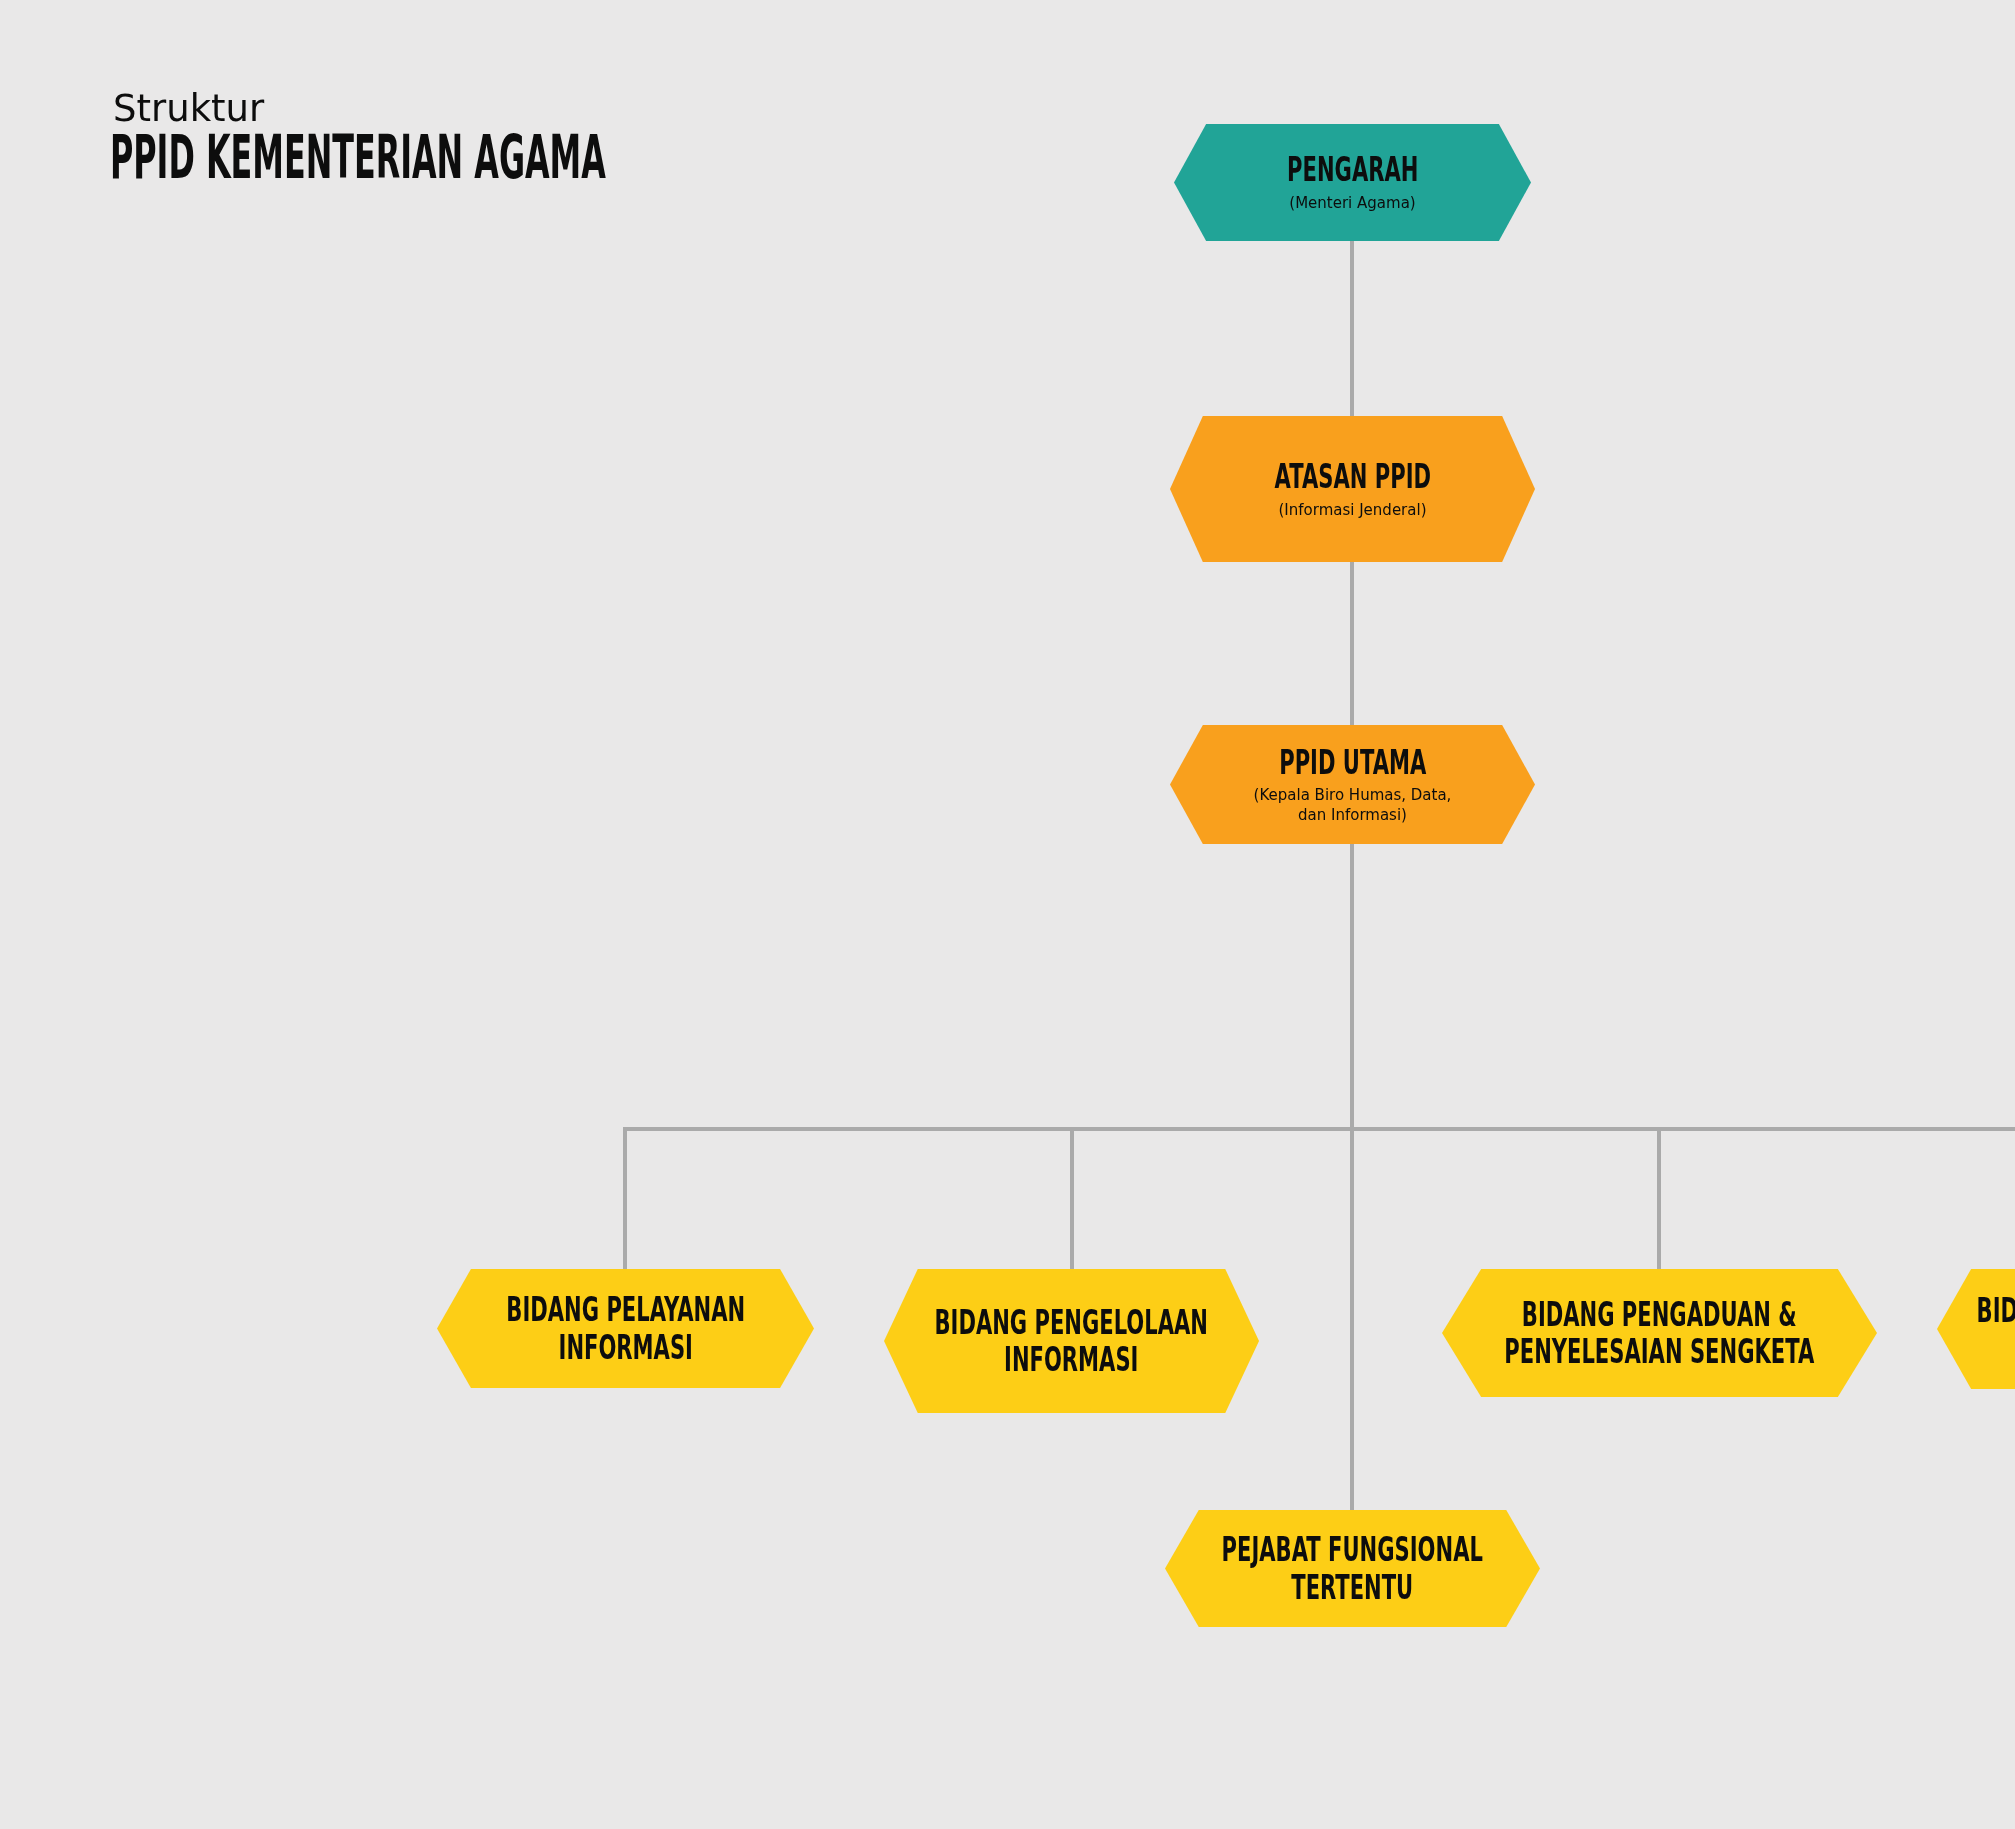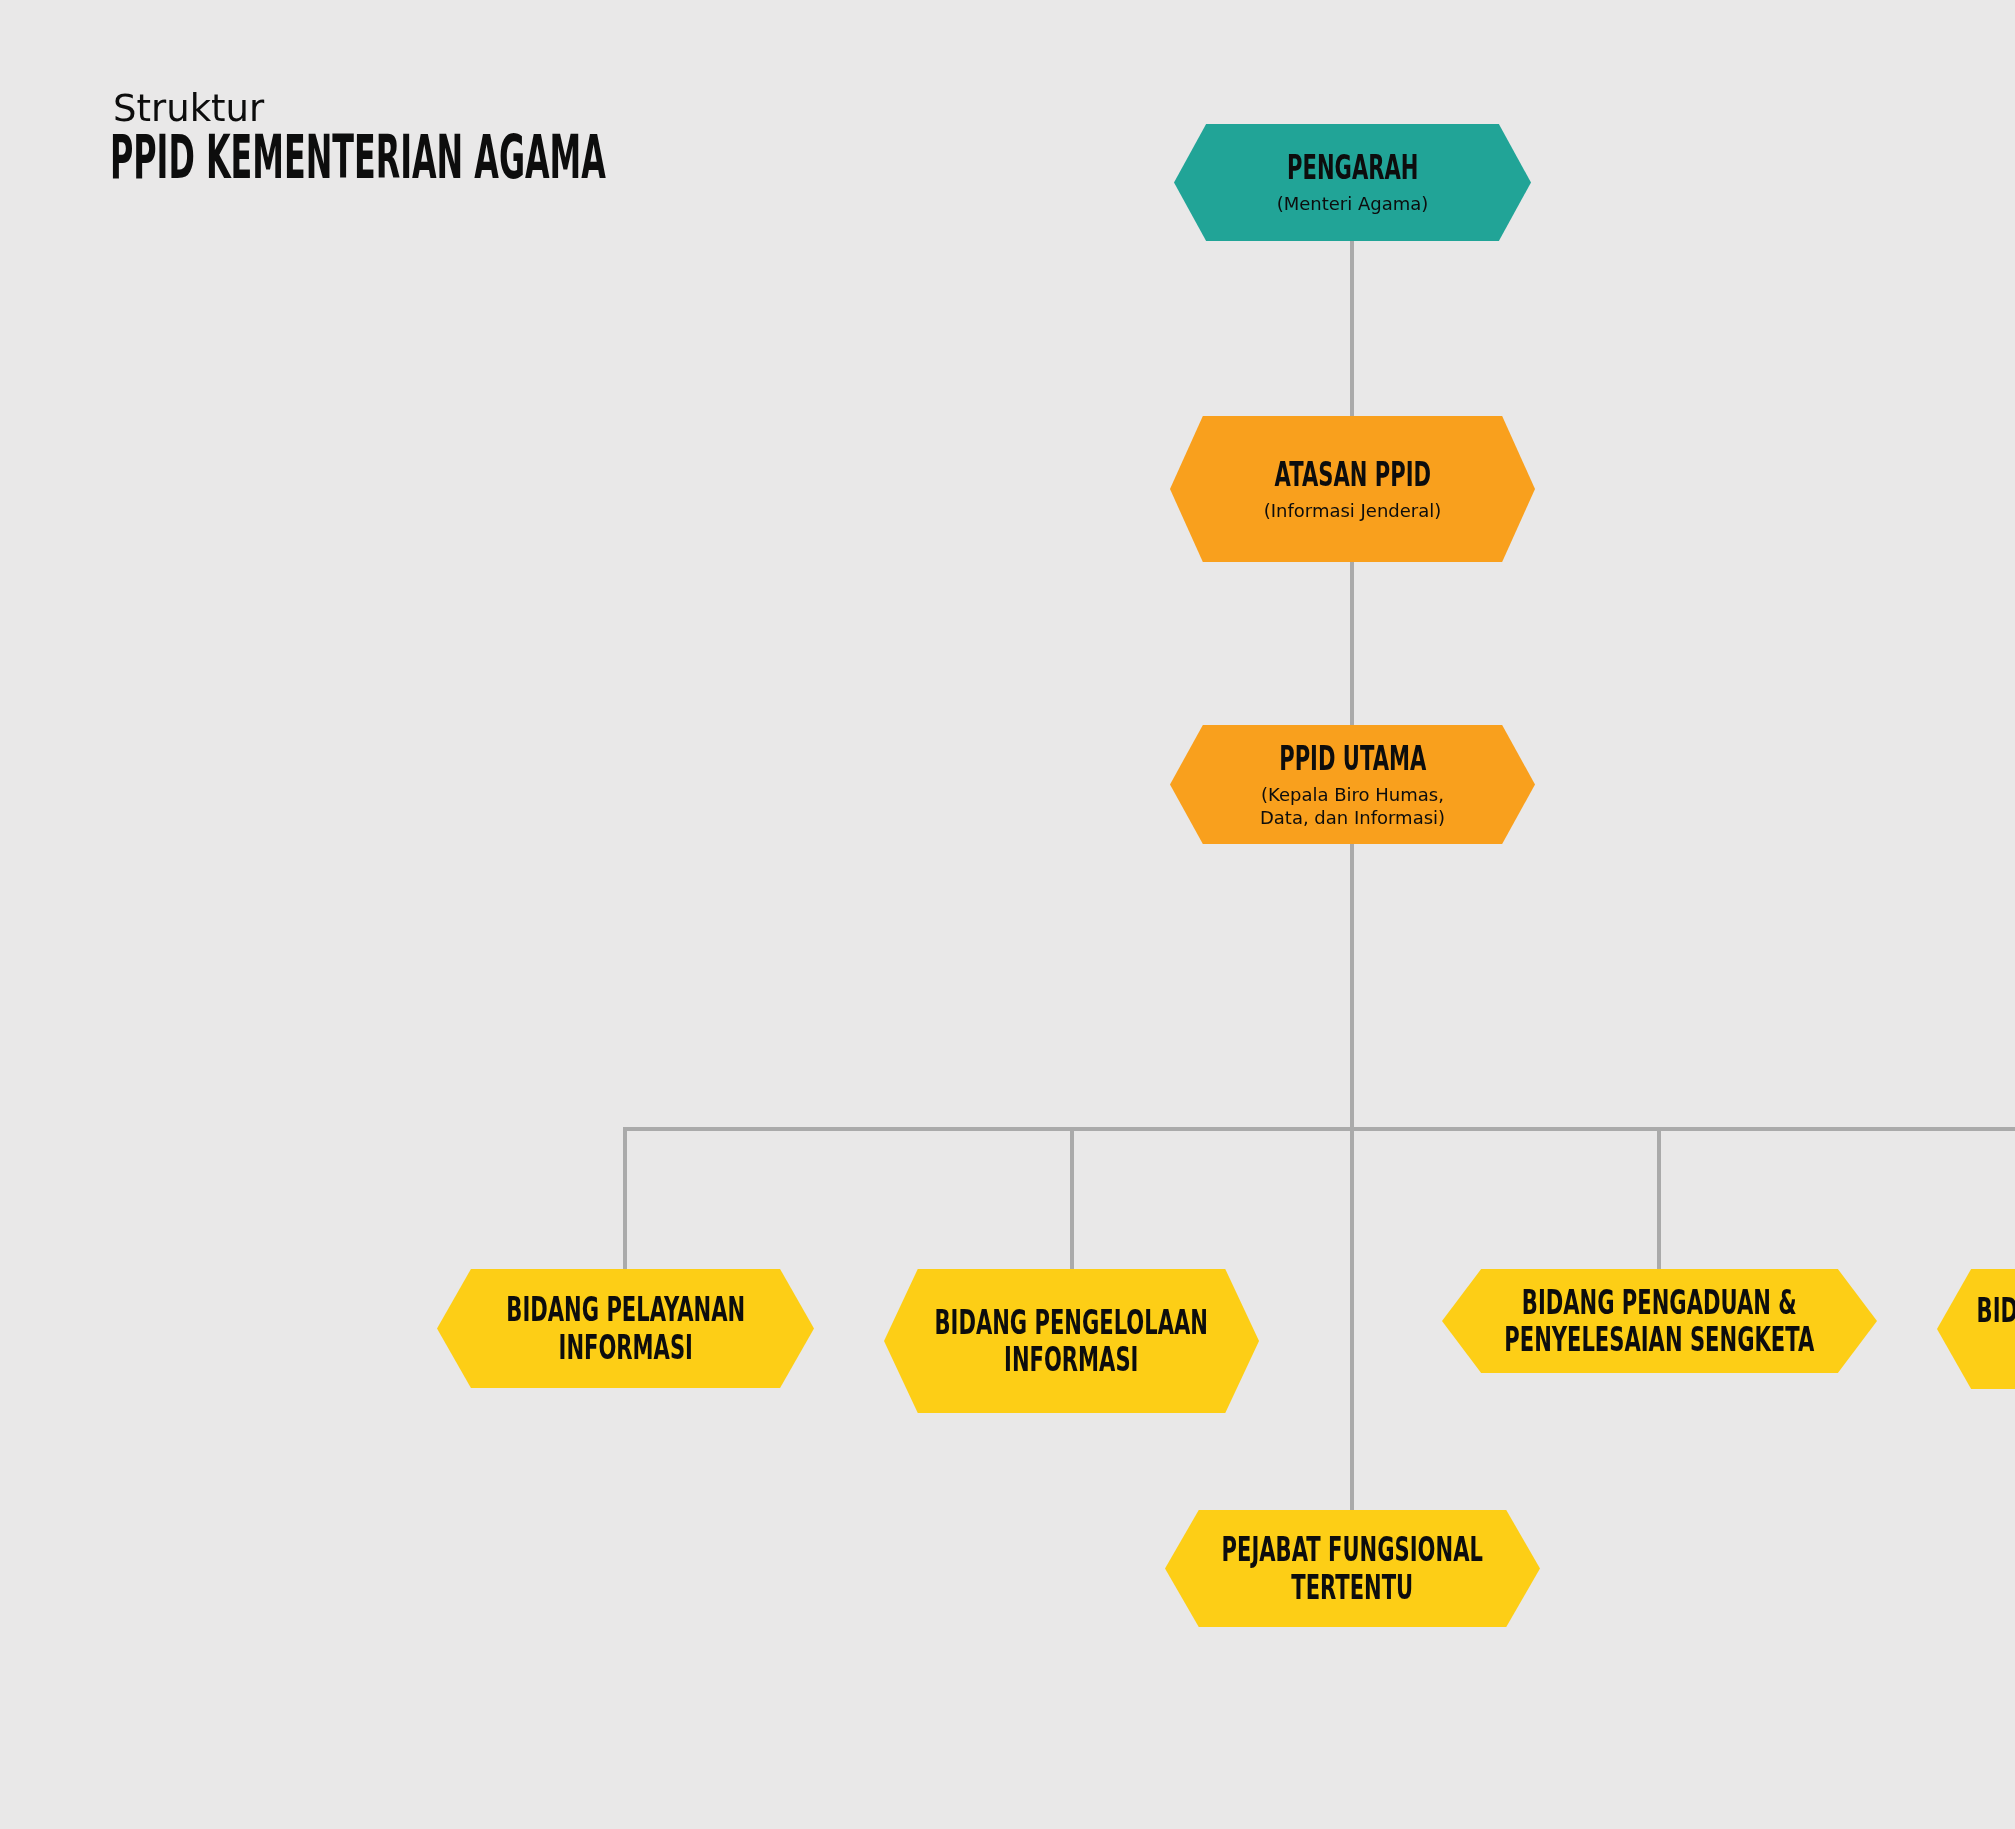--- a/index.html
+++ b/index.html
@@ -53,21 +53,21 @@
     font-weight: 700;
     font-size: 34px;
     line-height: 1.1;
     text-align: center;
     width: 150%;
     transform: scaleX(0.62);
     transform-origin: center center;
     color: var(--text, #0D0D0D);
   }
   .hex-sub {
-    font-size: 18px;
+    font-size: 15px;
     line-height: 1.3;
     text-align: center;
     max-width: 214px;
     color: var(--text, #0D0D0D);
   }
 </style>
 </head>
 <body>
 
 <div class="canvas">
@@ -99,21 +99,21 @@
 
   <div class="hex" style="left: 1170px; top: 725px; width: 365px; height: 119px; background: rgb(249, 160, 29);">
     <div class="hex-label">PPID UTAMA</div>
     <div class="hex-sub">(Kepala Biro Humas, Data, dan Informasi)</div>
   </div>
 
   <div class="hex" style="left: 884px; top: 1269px; width: 375px; height: 144px; background: rgb(253, 206, 22);">
     <div class="hex-label">BIDANG PENGELOLAAN INFORMASI</div>
   </div>
 
-  <div class="hex" style="left: 1442px; top: 1269px; width: 435px; height: 104px; background: rgb(253, 206, 22);">
+  <div class="hex" style="left: 1442px; top: 1269px; width: 435px; height: 128px; background: rgb(253, 206, 22);">
     <div class="hex-label">BIDANG PENGADUAN &amp; PENYELESAIAN SENGKETA</div>
   </div>
 
   <div class="hex" style="left: 1937px; top: 1269px; width: 379px; height: 120px; background: rgb(253, 206, 22);">
     <div class="hex-label">BIDANG DOKUMENTASI &amp; ARSIP</div>
   </div>
 
   <div class="hex" style="left: 1165px; top: 1510px; width: 375px; height: 117px; background: rgb(253, 206, 22);">
     <div class="hex-label">PEJABAT FUNGSIONAL TERTENTU</div>
   </div>

